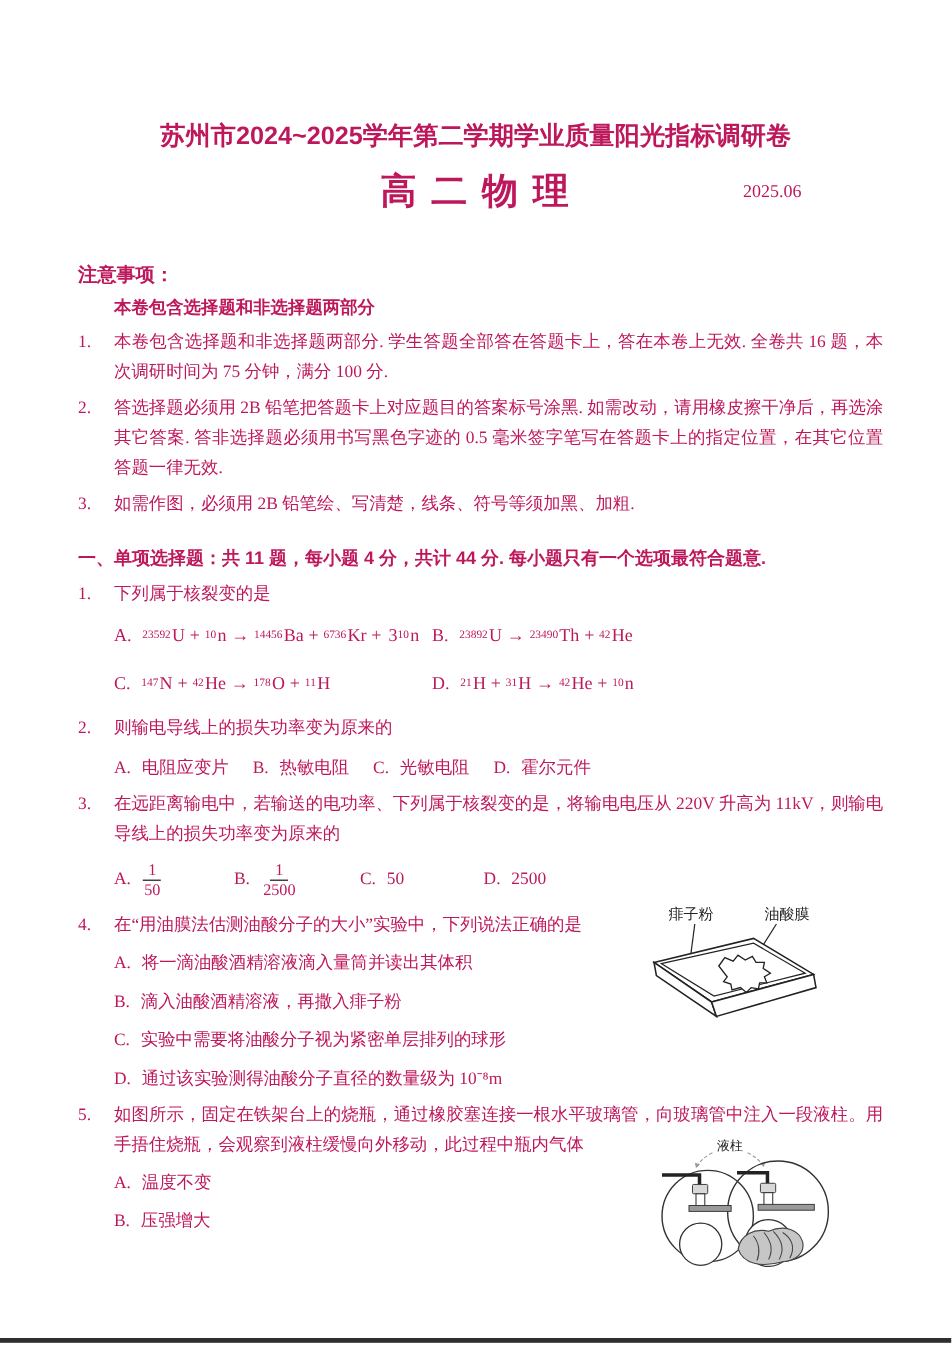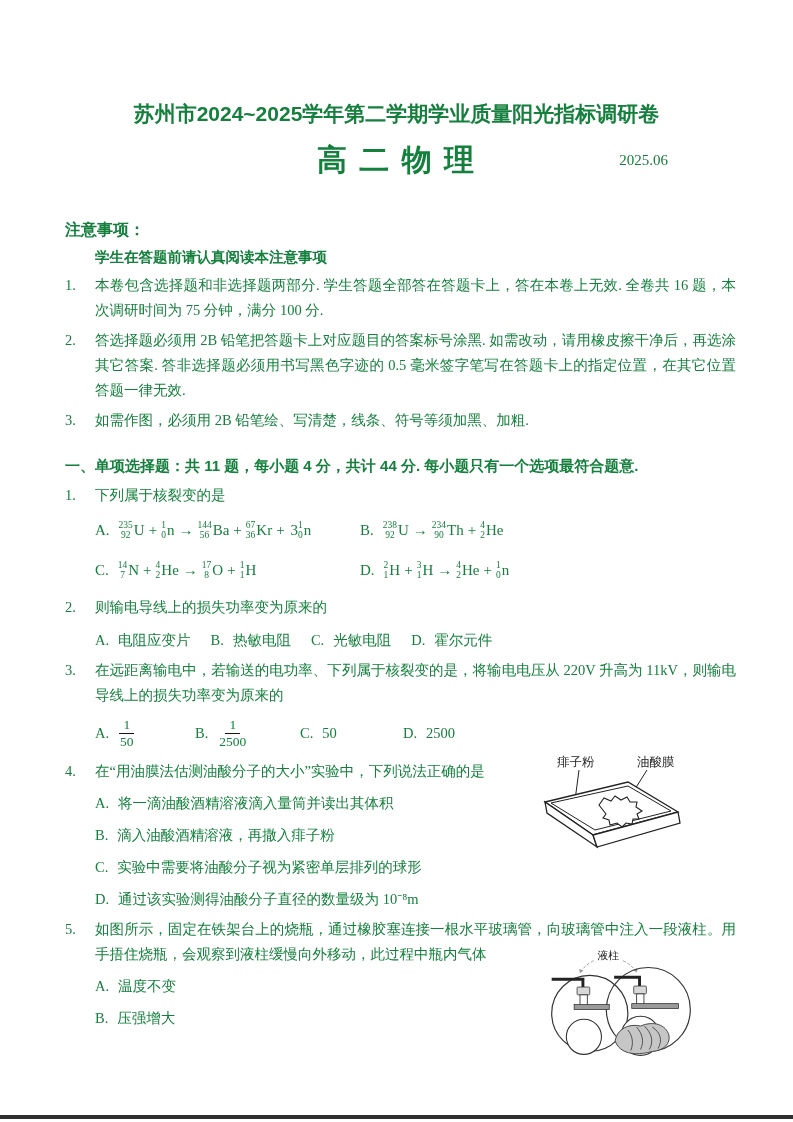--- a/index.html
+++ b/index.html
@@ -1,17 +1,17 @@
 <!DOCTYPE html>
 <html><head>
 <meta charset="utf-8">
 <style>
   html,body{margin:0;padding:0;background:#fff;}
   .page{position:relative;width:793px;height:1122px;background:#fff;margin:0 auto;overflow:hidden;
-        font-family:"Liberation Serif",serif;color:#15803d;}
+        font-family:"Liberation Serif",serif;color:#be185d;}
   .body{padding:0 57px 0 65px;}
   
   .hdr{padding-top:100px;}
   .title1{text-align:center;font-family:"Liberation Sans",sans-serif;font-weight:700;font-size:21px;line-height:28px;}
   .title2row{position:relative;margin-top:10px;height:46px;}
   .title2{text-align:center;font-family:"Liberation Sans",sans-serif;font-weight:700;font-size:30px;letter-spacing:2px;line-height:44px;}
   .date{position:absolute;right:125px;top:14px;font-size:15px;}
   
   .notice{margin-top:34px;}
   .notice-head{font-family:"Liberation Sans",sans-serif;font-weight:700;font-size:16px;line-height:24px;}
@@ -26,21 +26,21 @@
   .q-line{display:flex;font-size:14.5px;line-height:25px;margin-top:5px;}
   .q-num{flex:none;width:30px;}
   .q-text{flex:1;text-align:justify;}
   .q4-text{max-width:450px;}
   .olabel{margin-right:9px;flex:none;}
   
   .opt-grid2{display:grid;grid-template-columns:265px 1fr;margin-left:30px;margin-top:2px;}
   .eq-opt{display:flex;align-items:center;height:40px;font-size:15px;}
   .formula{display:inline-flex;align-items:center;}
   .nuclide{display:inline-flex;align-items:center;}
-  .mz{display:inline-flex;flex-direction:column;align-items:center;font-size:9.5px;line-height:10px;margin-right:1px;}
+  .mz{display:inline-flex;align-items:flex-start;font-size:9.5px;line-height:10px;margin-right:1px;}
   .sym{font-size:15px;}
   .op{margin:0 4px;}
   .txt{margin:0 0 0 2px;}
   
   .opt-inline{display:flex;margin:8px 0 0 30px;font-size:14.5px;line-height:25px;}
   .i-opt{display:flex;margin-right:20px;}
   
   .opt-frac{display:flex;align-items:center;margin:4px 0 0 30px;height:42px;font-size:14.5px;}
   .q3-opt{display:flex;align-items:center;}
   .w-a{width:100px;}.w-b{width:105px;}.w-c{width:103px;}
@@ -65,21 +65,21 @@
     <div class="title1">苏州市2024~2025学年第二学期学业质量阳光指标调研卷</div>
     <div class="title2row">
       <div class="title2">高 二 物 理</div>
       <div class="date">2025.06</div>
     </div>
   </div>
 
   <div class="body">
     <div class="notice">
       <div class="notice-head">注意事项：</div>
-      <div class="notice-sub">学生在答题前请认真阅读本注意事项</div>
+      <div class="notice-sub">本卷包含选择题和非选择题两部分</div>
       <div class="n-item">
         <span class="n-num">1.</span>
         <span class="n-text">本卷包含选择题和非选择题两部分. 学生答题全部答在答题卡上，答在本卷上无效. 全卷共 16 题，本次调研时间为 75 分钟，满分 100 分.</span>
       </div>
       <div class="n-item">
         <span class="n-num">2.</span>
         <span class="n-text">答选择题必须用 2B 铅笔把答题卡上对应题目的答案标号涂黑. 如需改动，请用橡皮擦干净后，再选涂其它答案. 答非选择题必须用书写黑色字迹的 0.5 毫米签字笔写在答题卡上的指定位置，在其它位置答题一律无效.</span>
       </div>
       <div class="n-item">
         <span class="n-num">3.</span>

